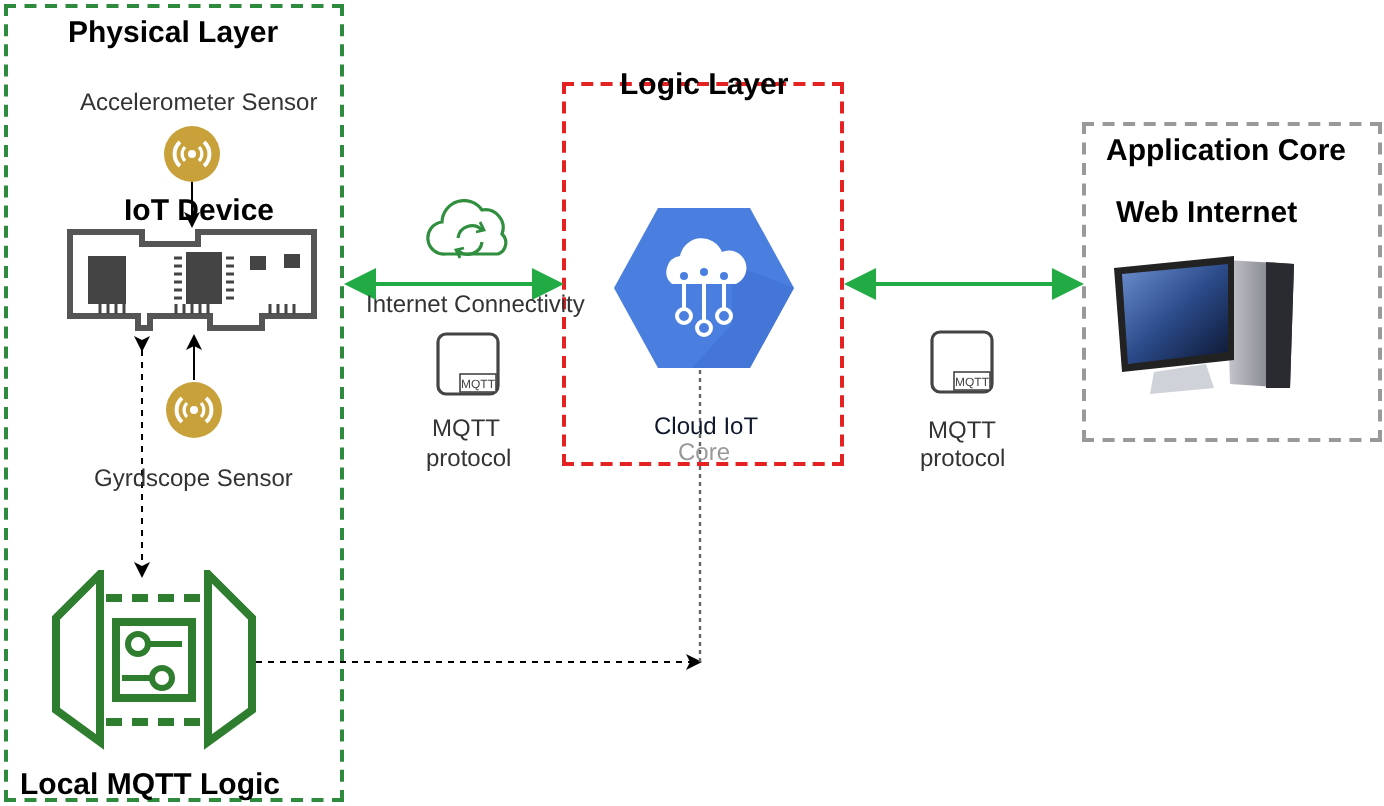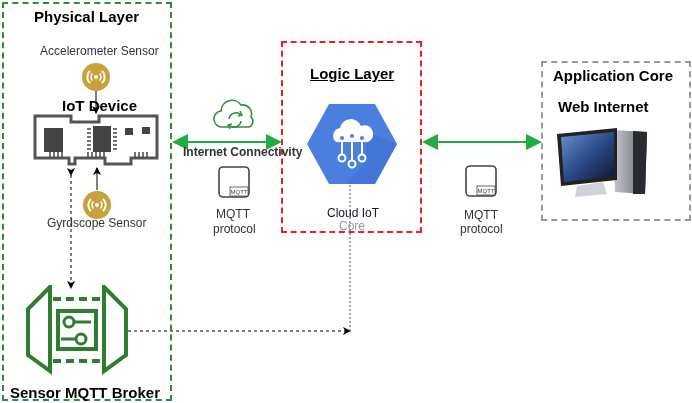--- a/index.html
+++ b/index.html
@@ -12,21 +12,21 @@
   svg.overlay { position: absolute; left: 0; top: 0; }
 </style>
 </head>
 <body>
 
 <div class="box" style="left:2px;top:2px;width:170px;height:399px;border:2px dashed #2e8b3e;"></div>
 <div class="box" style="left:281px;top:41px;width:141px;height:192px;border:2px dashed #e52222;"></div>
 <div class="box" style="left:541px;top:61px;width:150px;height:160px;border:2px dashed #999999;"></div>
 
 <div class="title" style="left:34px;top:8px;">Physical Layer</div>
-<div class="title" style="left:310px;top:65px;text-decoration:underline;">Logic Layer</div>
+<div class="title" style="left:310px;top:34px;">Logic Layer</div>
 <div class="title" style="left:553px;top:67px;">Application Core</div>
 
 <svg class="overlay" width="692" height="403">
   <defs>
     <marker id="ablk" markerWidth="8" markerHeight="8" refX="7" refY="4" orient="auto">
       <path d="M0,0 L8,4 L0,8 L2,4 Z" fill="#000"></path>
     </marker>
     <marker id="agrn" markerWidth="8" markerHeight="8" refX="7" refY="4" orient="auto">
       <path d="M0,0 L8,4 L0,8 Z" fill="#22aa44"></path>
     </marker>
@@ -95,45 +95,45 @@
       <line x1="114" y1="40" x2="114" y2="45"></line>
   </g>
 </svg>
 
 <svg class="abs" width="30" height="30" style="left:82px;top:190px;">
   <circle cx="15" cy="15" r="14" fill="#c9a13b"></circle>
   <path d="M9,9 A8,8 0 0,0 9,21 M21,9 A8,8 0 0,1 21,21" stroke="#fff" stroke-width="2" fill="none"></path>
   <path d="M11.5,11.5 A5,5 0 0,0 11.5,18.5 M18.5,11.5 A5,5 0 0,1 18.5,18.5" stroke="#fff" stroke-width="1.6" fill="none"></path>
   <circle cx="15" cy="15" r="2" fill="#fff"></circle>
 </svg>
-<div class="lbl" style="left:47px;top:216px;">Gyrdscope Sensor</div>
+<div class="lbl" style="left:47px;top:232px;">Gyrdscope Sensor</div>
 
 <svg class="abs" width="104" height="90" style="left:25px;top:285px;">
   <g stroke="#2f7d2f" stroke-width="4" fill="none">
     <path d="M25,2 L3,24 V70 L25,86 Z"></path>
     <path d="M79,2 L101,24 V70 L79,86 Z"></path>
     <line x1="28" y1="14" x2="76" y2="14" stroke-dasharray="8,5"></line>
     <line x1="28" y1="76" x2="76" y2="76" stroke-dasharray="8,5"></line>
     <rect x="33" y="26" width="38" height="38"></rect>
     <circle cx="44" cy="37" r="5" stroke-width="3"></circle>
     <circle cx="56" cy="54" r="5" stroke-width="3"></circle>
     <line x1="49" y1="37" x2="66" y2="37" stroke-width="3"></line>
     <line x1="36" y1="54" x2="51" y2="54" stroke-width="3"></line>
   </g>
 </svg>
-<div class="title" style="left:10px;top:384px;">Sensor MQTT Broker</div>
+<div class="title" style="left:10px;top:384px;">Local MQTT Logic</div>
 
 <svg class="abs" width="44" height="38" style="left:213px;top:97px;">
   <path d="M10,30 A8,8 0 0,1 8,14 A11,11 0 0,1 28,8 A9,9 0 0,1 38,20 A6,6 0 0,1 36,30 Z" fill="none" stroke="#2f8f3f" stroke-width="1.6"></path>
   <path d="M16,22 A7,7 0 0,1 28,18" fill="none" stroke="#2f8f3f" stroke-width="1.6"></path>
   <path d="M28,24 A7,7 0 0,1 16,28" fill="none" stroke="#2f8f3f" stroke-width="1.6"></path>
   <path d="M27,14 L29,18 L25,19" fill="none" stroke="#2f8f3f" stroke-width="1.4"></path>
   <path d="M17,32 L15,28 L19,27" fill="none" stroke="#2f8f3f" stroke-width="1.4"></path>
 </svg>
-<div class="lbl" style="left:183px;top:145px;font-weight:bold;">Internet Connectivity</div>
+<div class="lbl" style="left:183px;top:145px;">Internet Connectivity</div>
 
 <svg class="abs" width="36" height="36" style="left:218px;top:166px;">
   <rect x="1" y="1" width="30" height="30" rx="4" fill="none" stroke="#444" stroke-width="1.6"></rect>
   <rect x="12" y="21" width="18" height="9" fill="#fff" stroke="#444" stroke-width="0.8"></rect>
   <text x="21" y="28" font-size="6" text-anchor="middle" fill="#444" font-family="Liberation Sans, sans-serif">MQTT</text>
 </svg>
 <div class="lbl" style="left:216px;top:207px;">MQTT</div>
 <div class="lbl" style="left:213px;top:222px;">protocol</div>
 
 <svg class="abs" width="92" height="84" style="left:306px;top:102px;">

